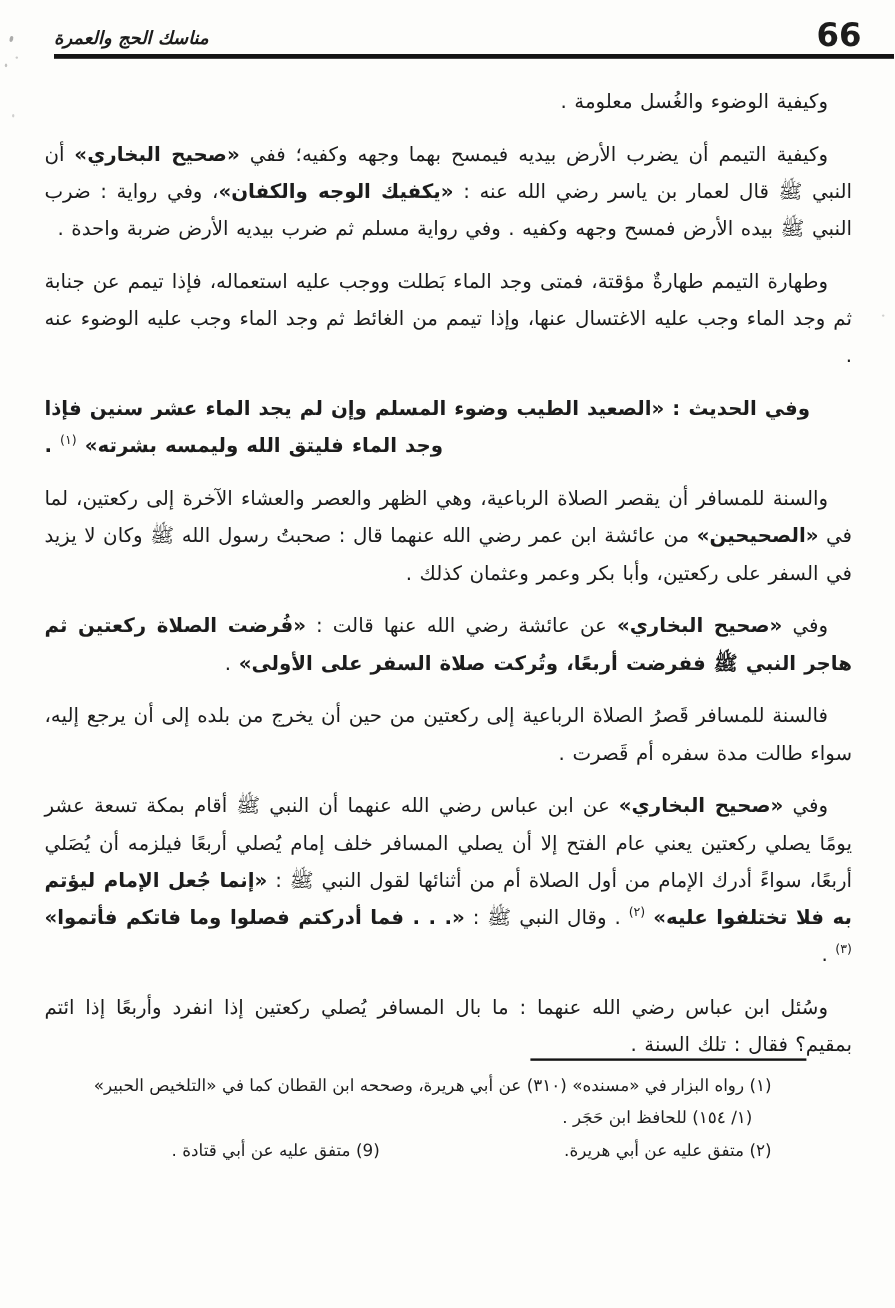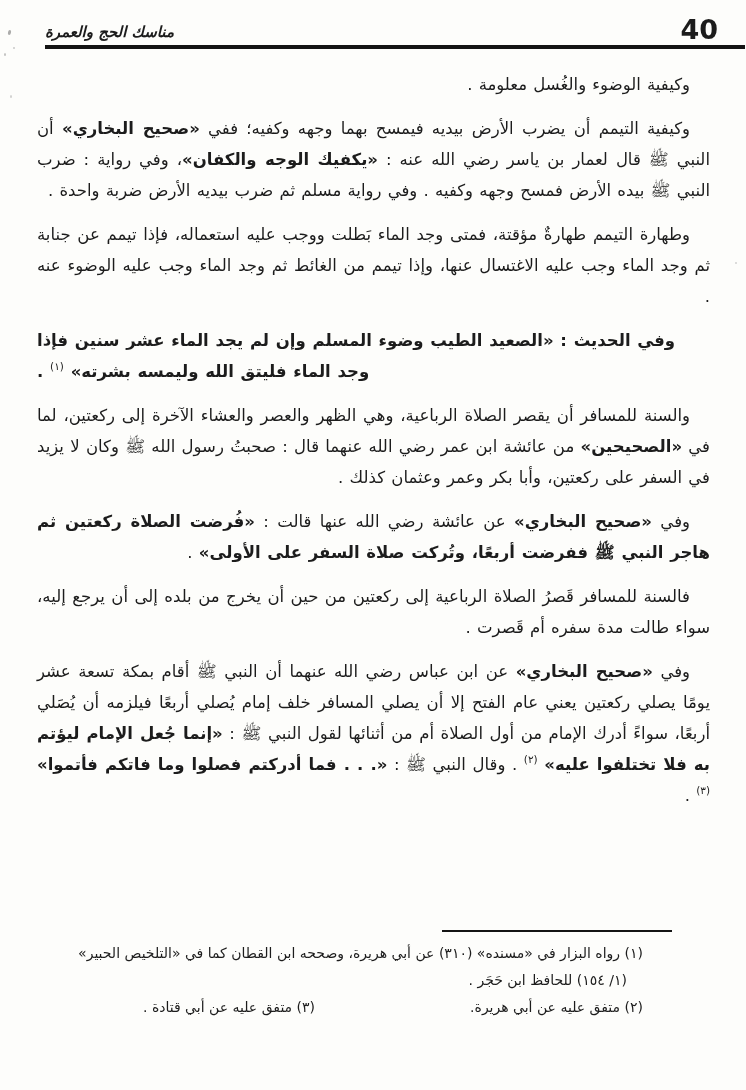--- a/index.html
+++ b/index.html
@@ -59,21 +59,21 @@
   sup.fnmark{
     font-size:10.5px;
     font-weight:normal;
     vertical-align:7px;
     line-height:0;
   }
 
   
   .footer{
     position:absolute;
-    top:930px;right:0;left:0;
+    top:882px;right:0;left:0;
   }
   .fn-sep{
     width:230px;
     margin-right:74px;
     border-top:2px solid var(--rule);
     height:0;
   }
   .fn-block{
     margin:8px 103px 0 38px;
     font-size:14px;
@@ -104,21 +104,21 @@
 
 <div class="page">
 
   <span class="speck sp1"></span>
   <span class="speck sp2"></span>
   <span class="speck sp3"></span>
   <span class="speck sp4"></span>
   <span class="speck sp5"></span>
 
   <div class="hdr">
-    <span class="page-number">40</span>
+    <span class="page-number">66</span>
     <span class="book-title">مناسك الحج والعمرة</span>
   </div>
   <div class="header-rule"></div>
 
   <div class="bodytext">
 
     <p><span>وكيفية الوضوء والغُسل معلومة .</span></p>
 
     <p><span>وكيفية التيمم أن يضرب الأرض بيديه فيمسح بهما وجهه وكفيه؛ ففي </span><span class="b">«صحيح البخاري»</span><span> أن النبي ﷺ قال لعمار بن ياسر رضي الله عنه : </span><span class="b">«يكفيك الوجه والكفان»</span><span>، وفي رواية : ضرب النبي ﷺ بيده الأرض فمسح وجهه وكفيه . وفي رواية مسلم ثم ضرب بيديه الأرض ضربة واحدة .</span></p>
 
@@ -127,28 +127,29 @@
     <p class="hadith"><span>وفي الحديث : </span><span>«الصعيد الطيب وضوء المسلم وإن لم يجد الماء عشر سنين فإذا وجد الماء فليتق الله وليمسه بشرته»</span> <sup class="fnmark">(١)</sup><span> .</span></p>
 
     <p><span>والسنة للمسافر أن يقصر الصلاة الرباعية، وهي الظهر والعصر والعشاء الآخرة إلى ركعتين، لما في </span><span class="b">«الصحيحين»</span><span> من عائشة ابن عمر رضي الله عنهما قال : صحبتُ رسول الله ﷺ وكان لا يزيد في السفر على ركعتين، وأبا بكر وعمر وعثمان كذلك .</span></p>
 
     <p><span>وفي </span><span class="b">«صحيح البخاري»</span><span> عن عائشة رضي الله عنها قالت : </span><span class="b">«فُرضت الصلاة ركعتين ثم هاجر النبي ﷺ ففرضت أربعًا، وتُركت صلاة السفر على الأولى»</span><span> .</span></p>
 
     <p><span>فالسنة للمسافر قَصرُ الصلاة الرباعية إلى ركعتين من حين أن يخرج من بلده إلى أن يرجع إليه، سواء طالت مدة سفره أم قَصرت .</span></p>
 
     <p><span>وفي </span><span class="b">«صحيح البخاري»</span><span> عن ابن عباس رضي الله عنهما أن النبي ﷺ أقام بمكة تسعة عشر يومًا يصلي ركعتين يعني عام الفتح إلا أن يصلي المسافر خلف إمام يُصلي أربعًا فيلزمه أن يُصَلي أربعًا، سواءً أدرك الإمام من أول الصلاة أم من أثنائها لقول النبي ﷺ : </span><span class="b">«إنما جُعل الإمام ليؤتم به فلا تختلفوا عليه»</span> <sup class="fnmark">(٢)</sup><span> . وقال النبي ﷺ : </span><span class="b">«. . . فما أدركتم فصلوا وما فاتكم فأتموا»</span> <sup class="fnmark">(٣)</sup><span> .</span></p>
 
+    <p><span>وسُئل ابن عباس رضي الله عنهما : ما بال المسافر يُصلي ركعتين إذا انفرد وأربعًا إذا ائتم بمقيم؟ فقال : تلك السنة .</span></p>
 
   </div>
 
   <div class="footer">
     <div class="fn-sep"></div>
     <div class="fn-block">
       <div class="fn-line">(١) رواه البزار في «مسنده» (٣١٠) عن أبي هريرة، وصححه ابن القطان كما في «التلخيص الحبير»</div>
       <div class="fn-line fn-indent">(١/ ١٥٤) للحافظ ابن حَجَر .</div>
       <div class="fn-row">
         <span>(٢) متفق عليه عن أبي هريرة.</span>
-        <span>(٣) متفق عليه عن أبي قتادة .</span>
+        <span>(9) متفق عليه عن أبي قتادة .</span>
       </div>
     </div>
   </div>
 
 </div>
 
 </body></html>

